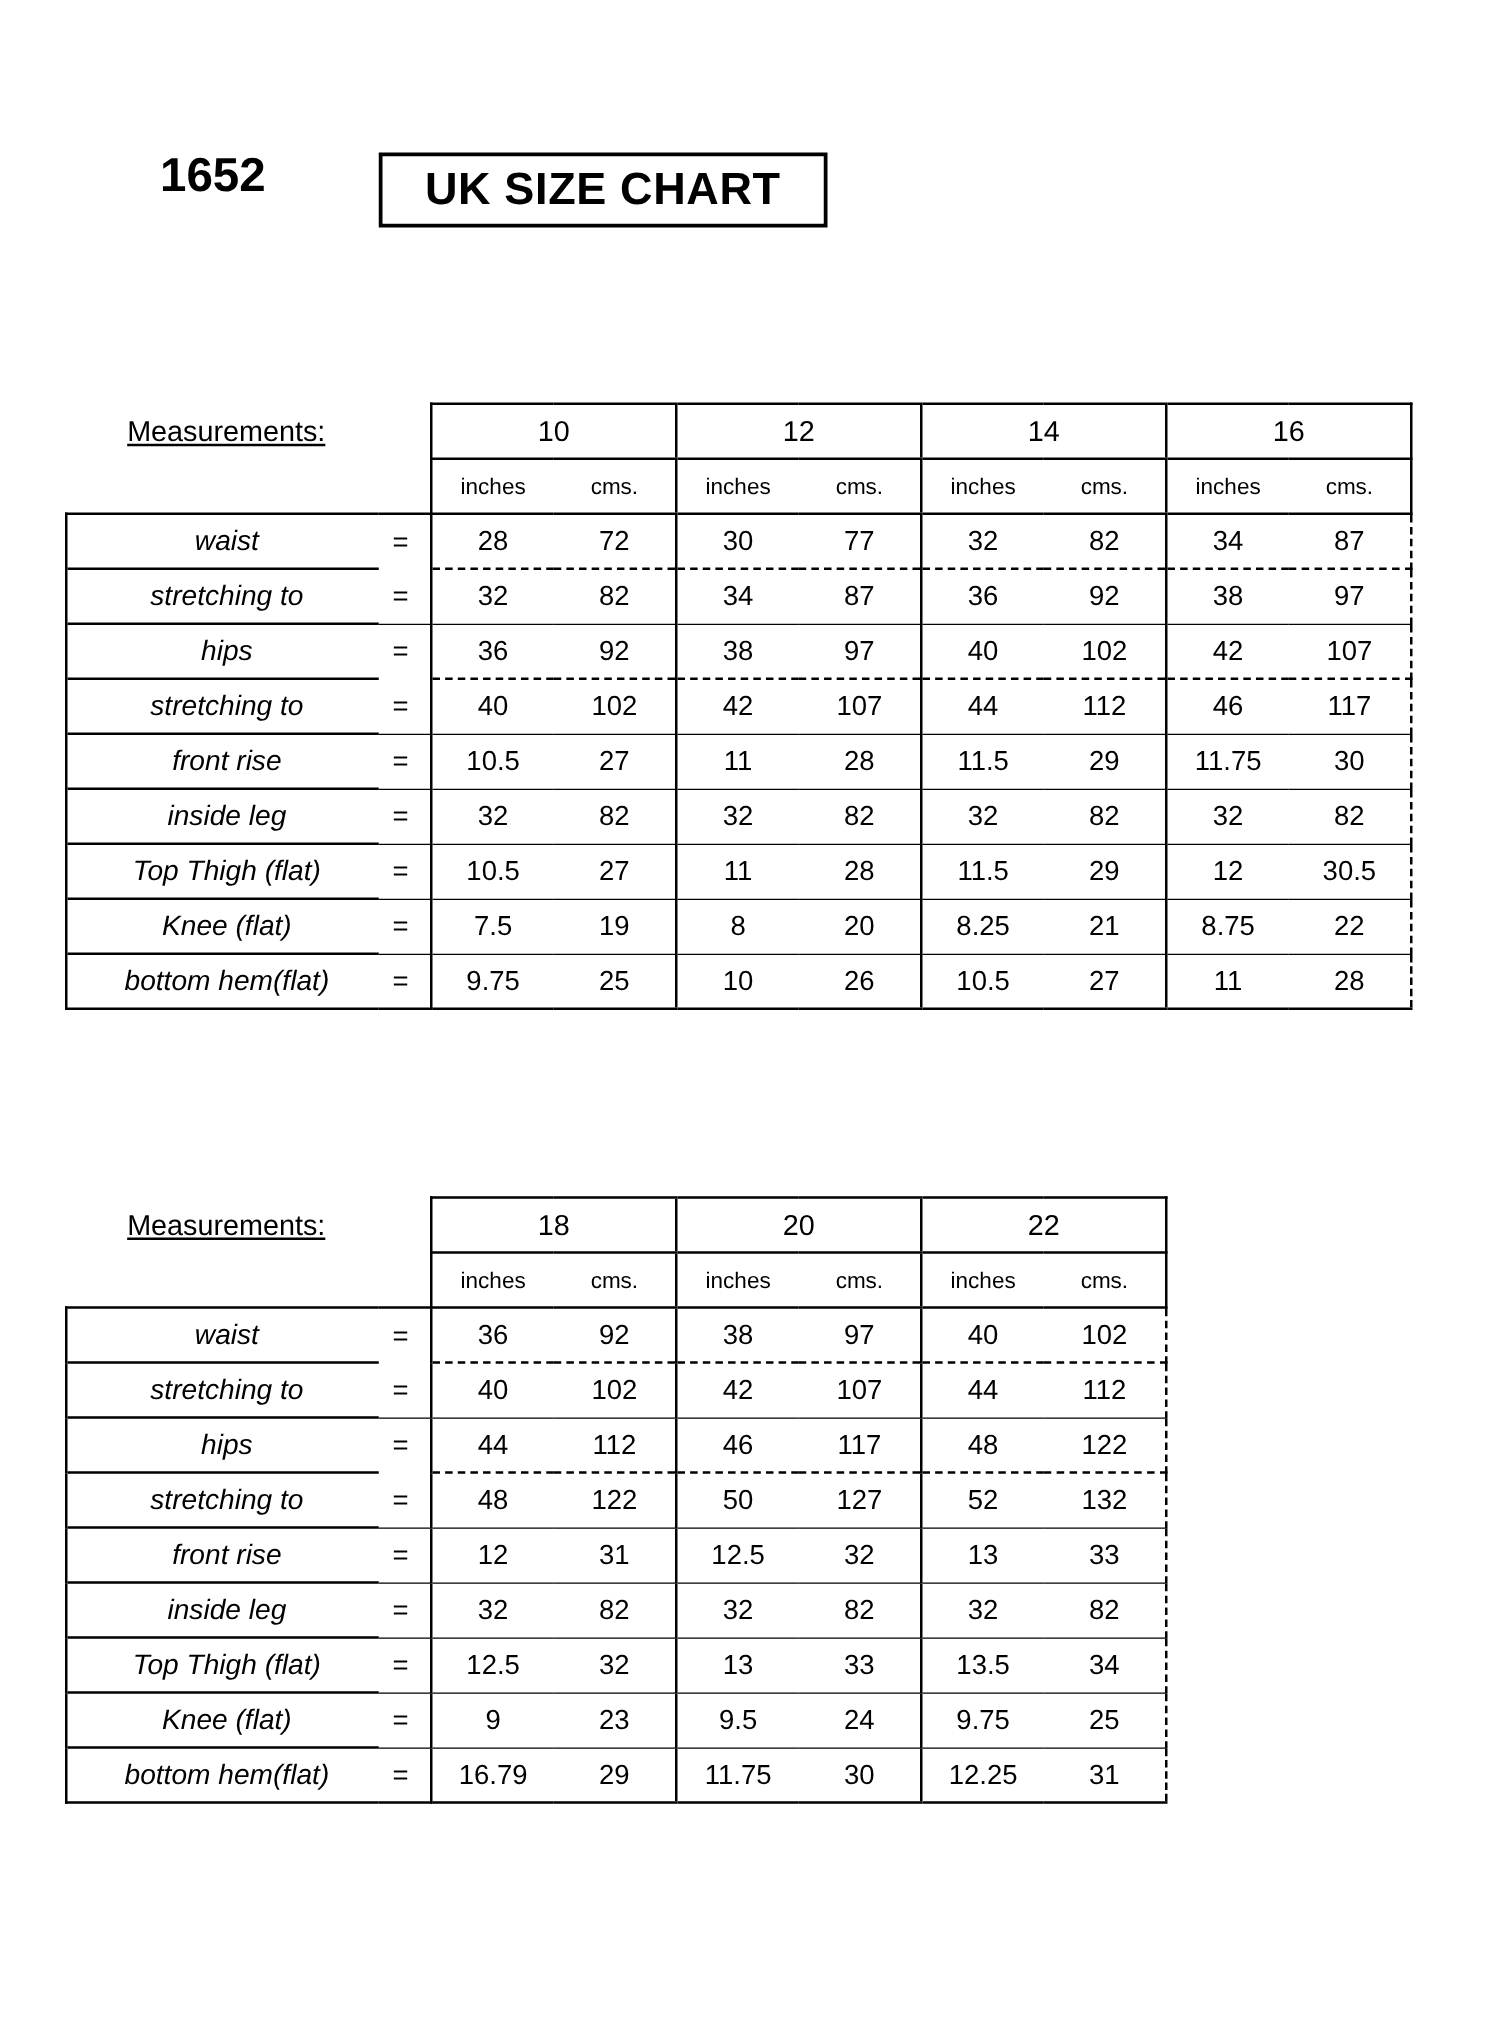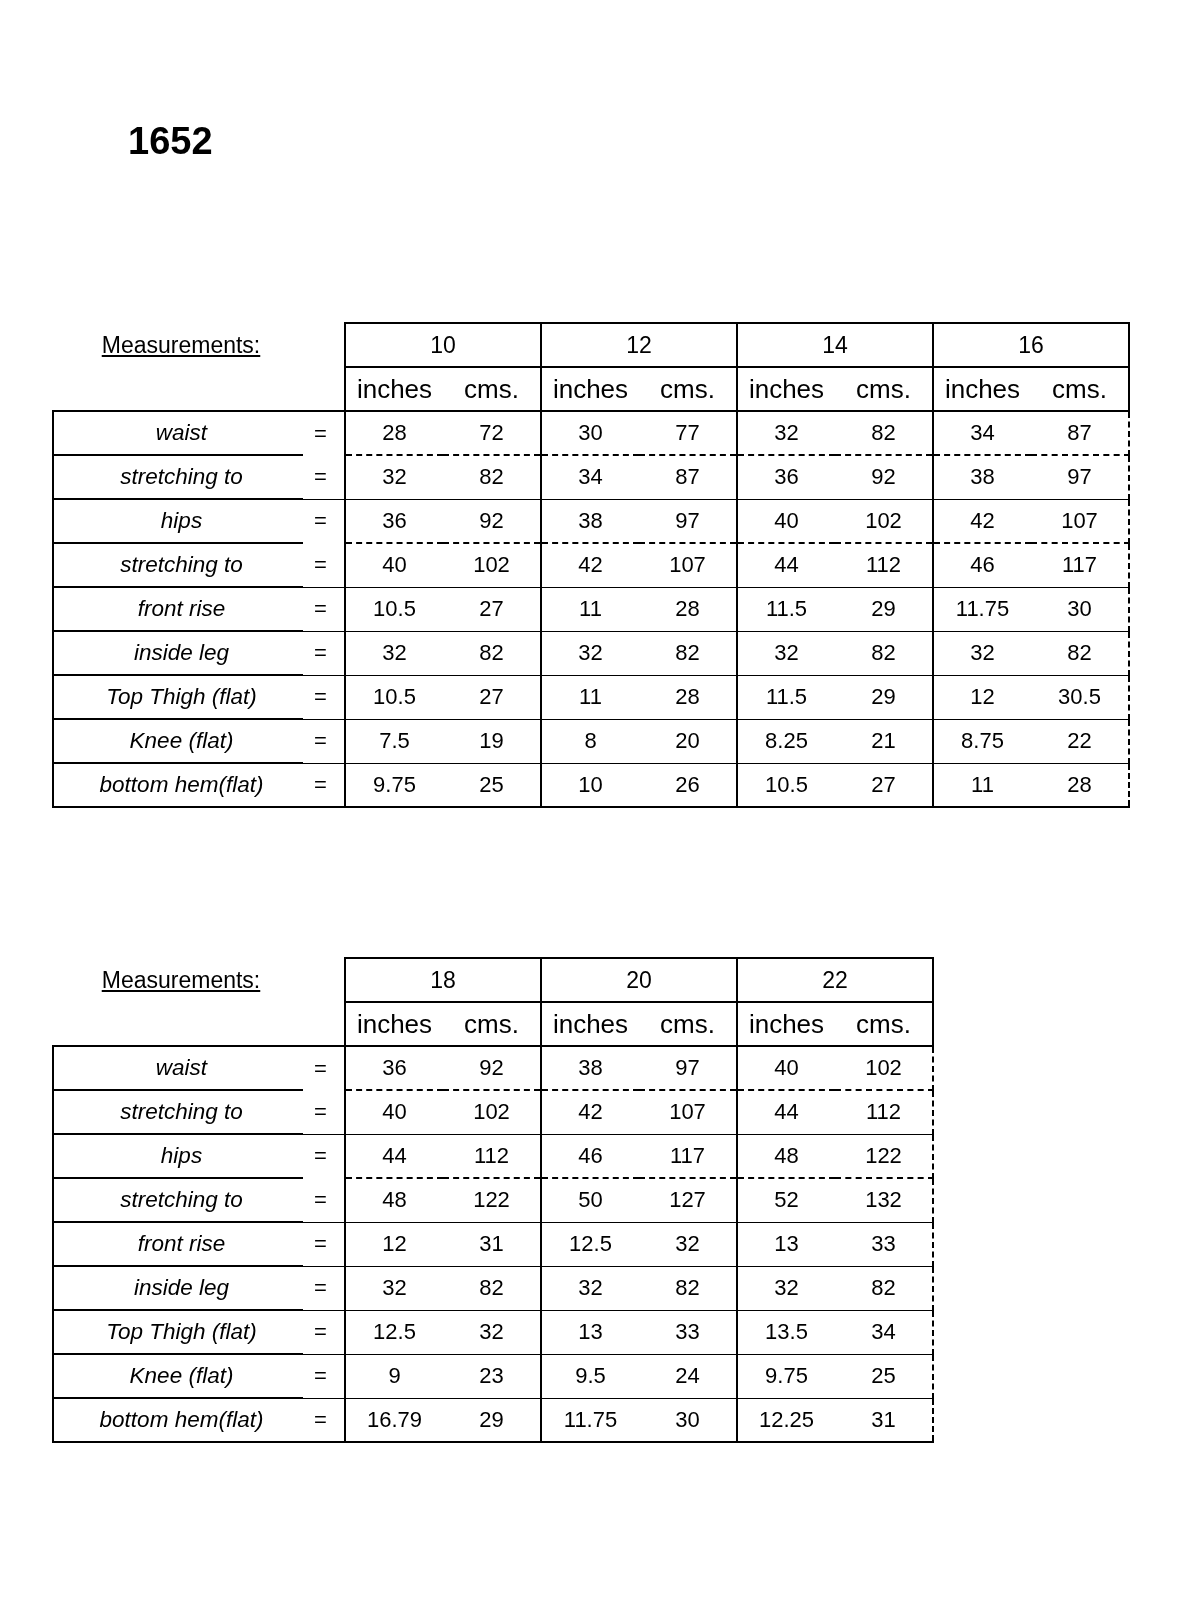--- a/index.html
+++ b/index.html
@@ -110,21 +110,21 @@
     height: 48px;
   }
 
   
   .size-head {
     font-weight: bold;
     font-size: 23px;
     height: 48px;
   }
   .unit-head {
-    font-size: 26px;
+    font-size: 18px;
     height: 42px;
   }
 
   
   .bl { border-left: 2.5px solid #000; }
   .br { border-right: 2.5px solid #000; }
   .bt { border-top: 2.5px solid #000; }
   .bb { border-bottom: 2.5px solid #000; border-radius: 17px; }
   .b-dash-b { border-bottom: 2px dashed #000; }
   .b-dash-r { border-right: 2px dashed #000; }
@@ -132,20 +132,21 @@
   .b-thin-b { border-bottom: 1.5px solid #000; }
   .noborder { border: none; }
 </style>
 </head>
 <body>
 
 <div class="page">
 
   <div class="header-row">
     <div class="doc-code">1652</div>
+    <div class="title-box">UK SIZE CHART</div>
   </div>
 
 
   <div class="table-block block-1">
     <table class="size-table">
         <tbody id="tbody-1">
           <tr>
             <td class="col-label meas-head">Measurements:</td>
             <td class="col-eq noborder"></td>
             <td class="size-head bt bb bl b-thin-r" colspan="2" style="width:196px">10</td>

